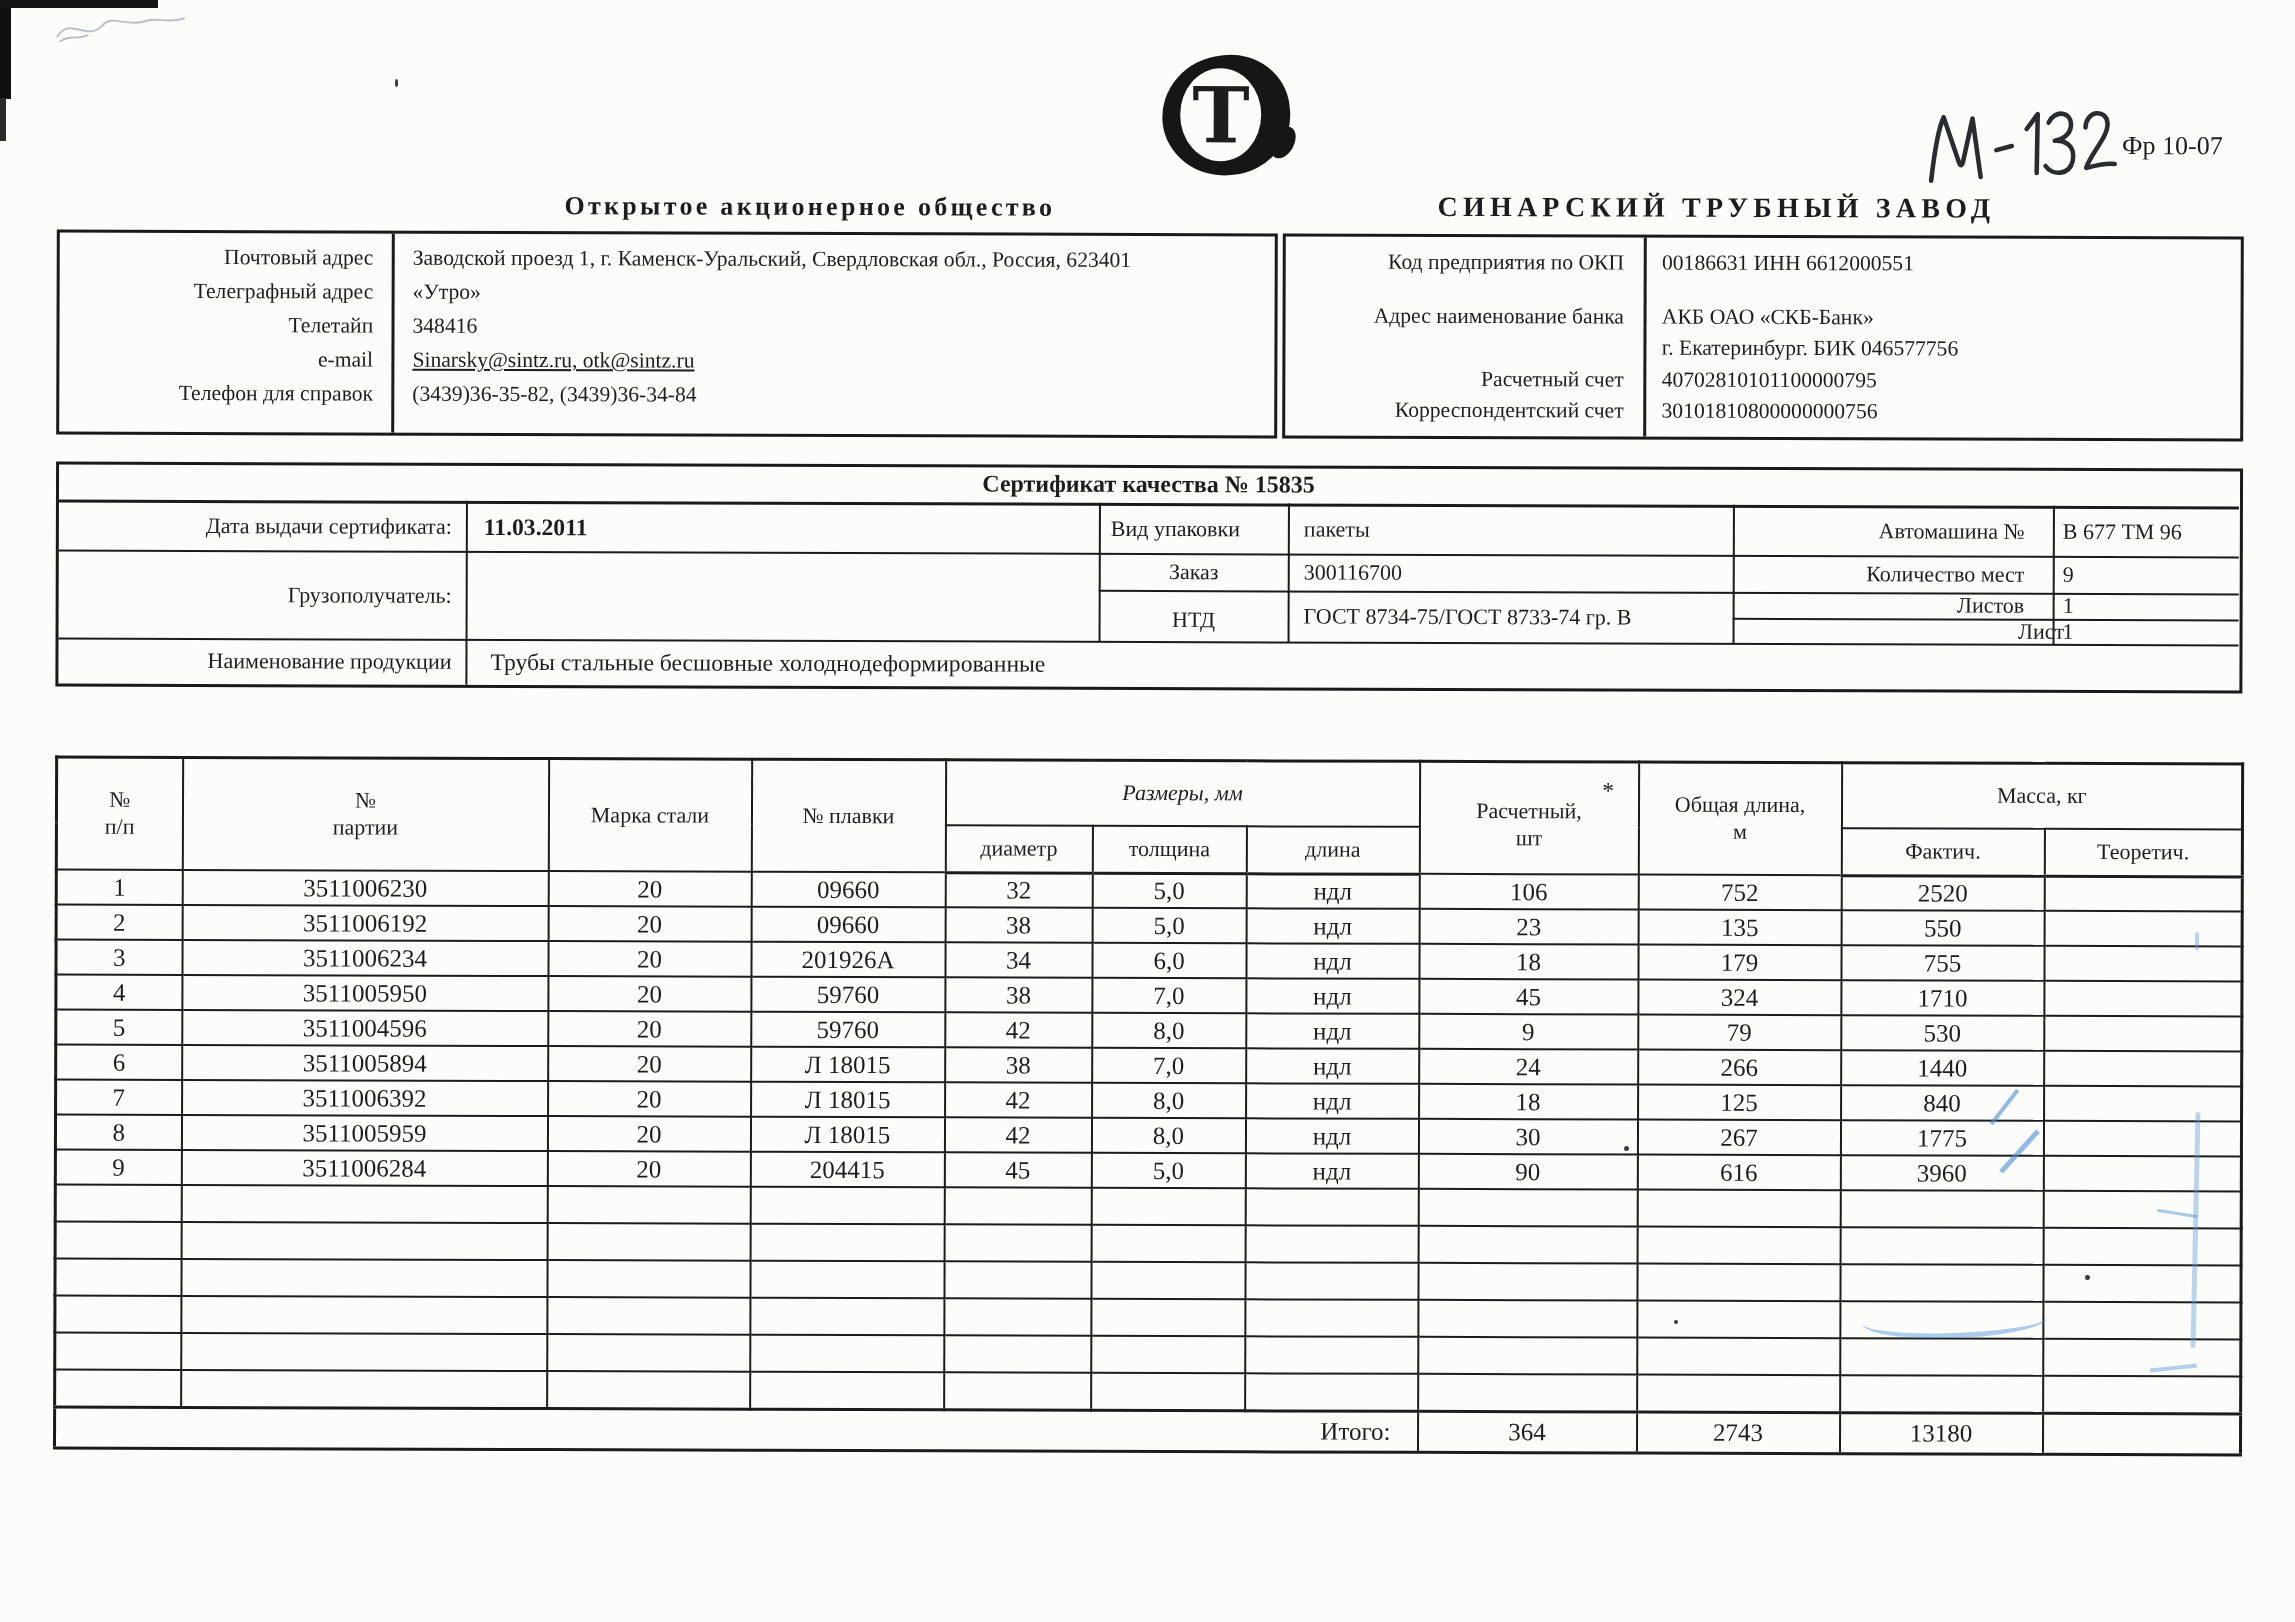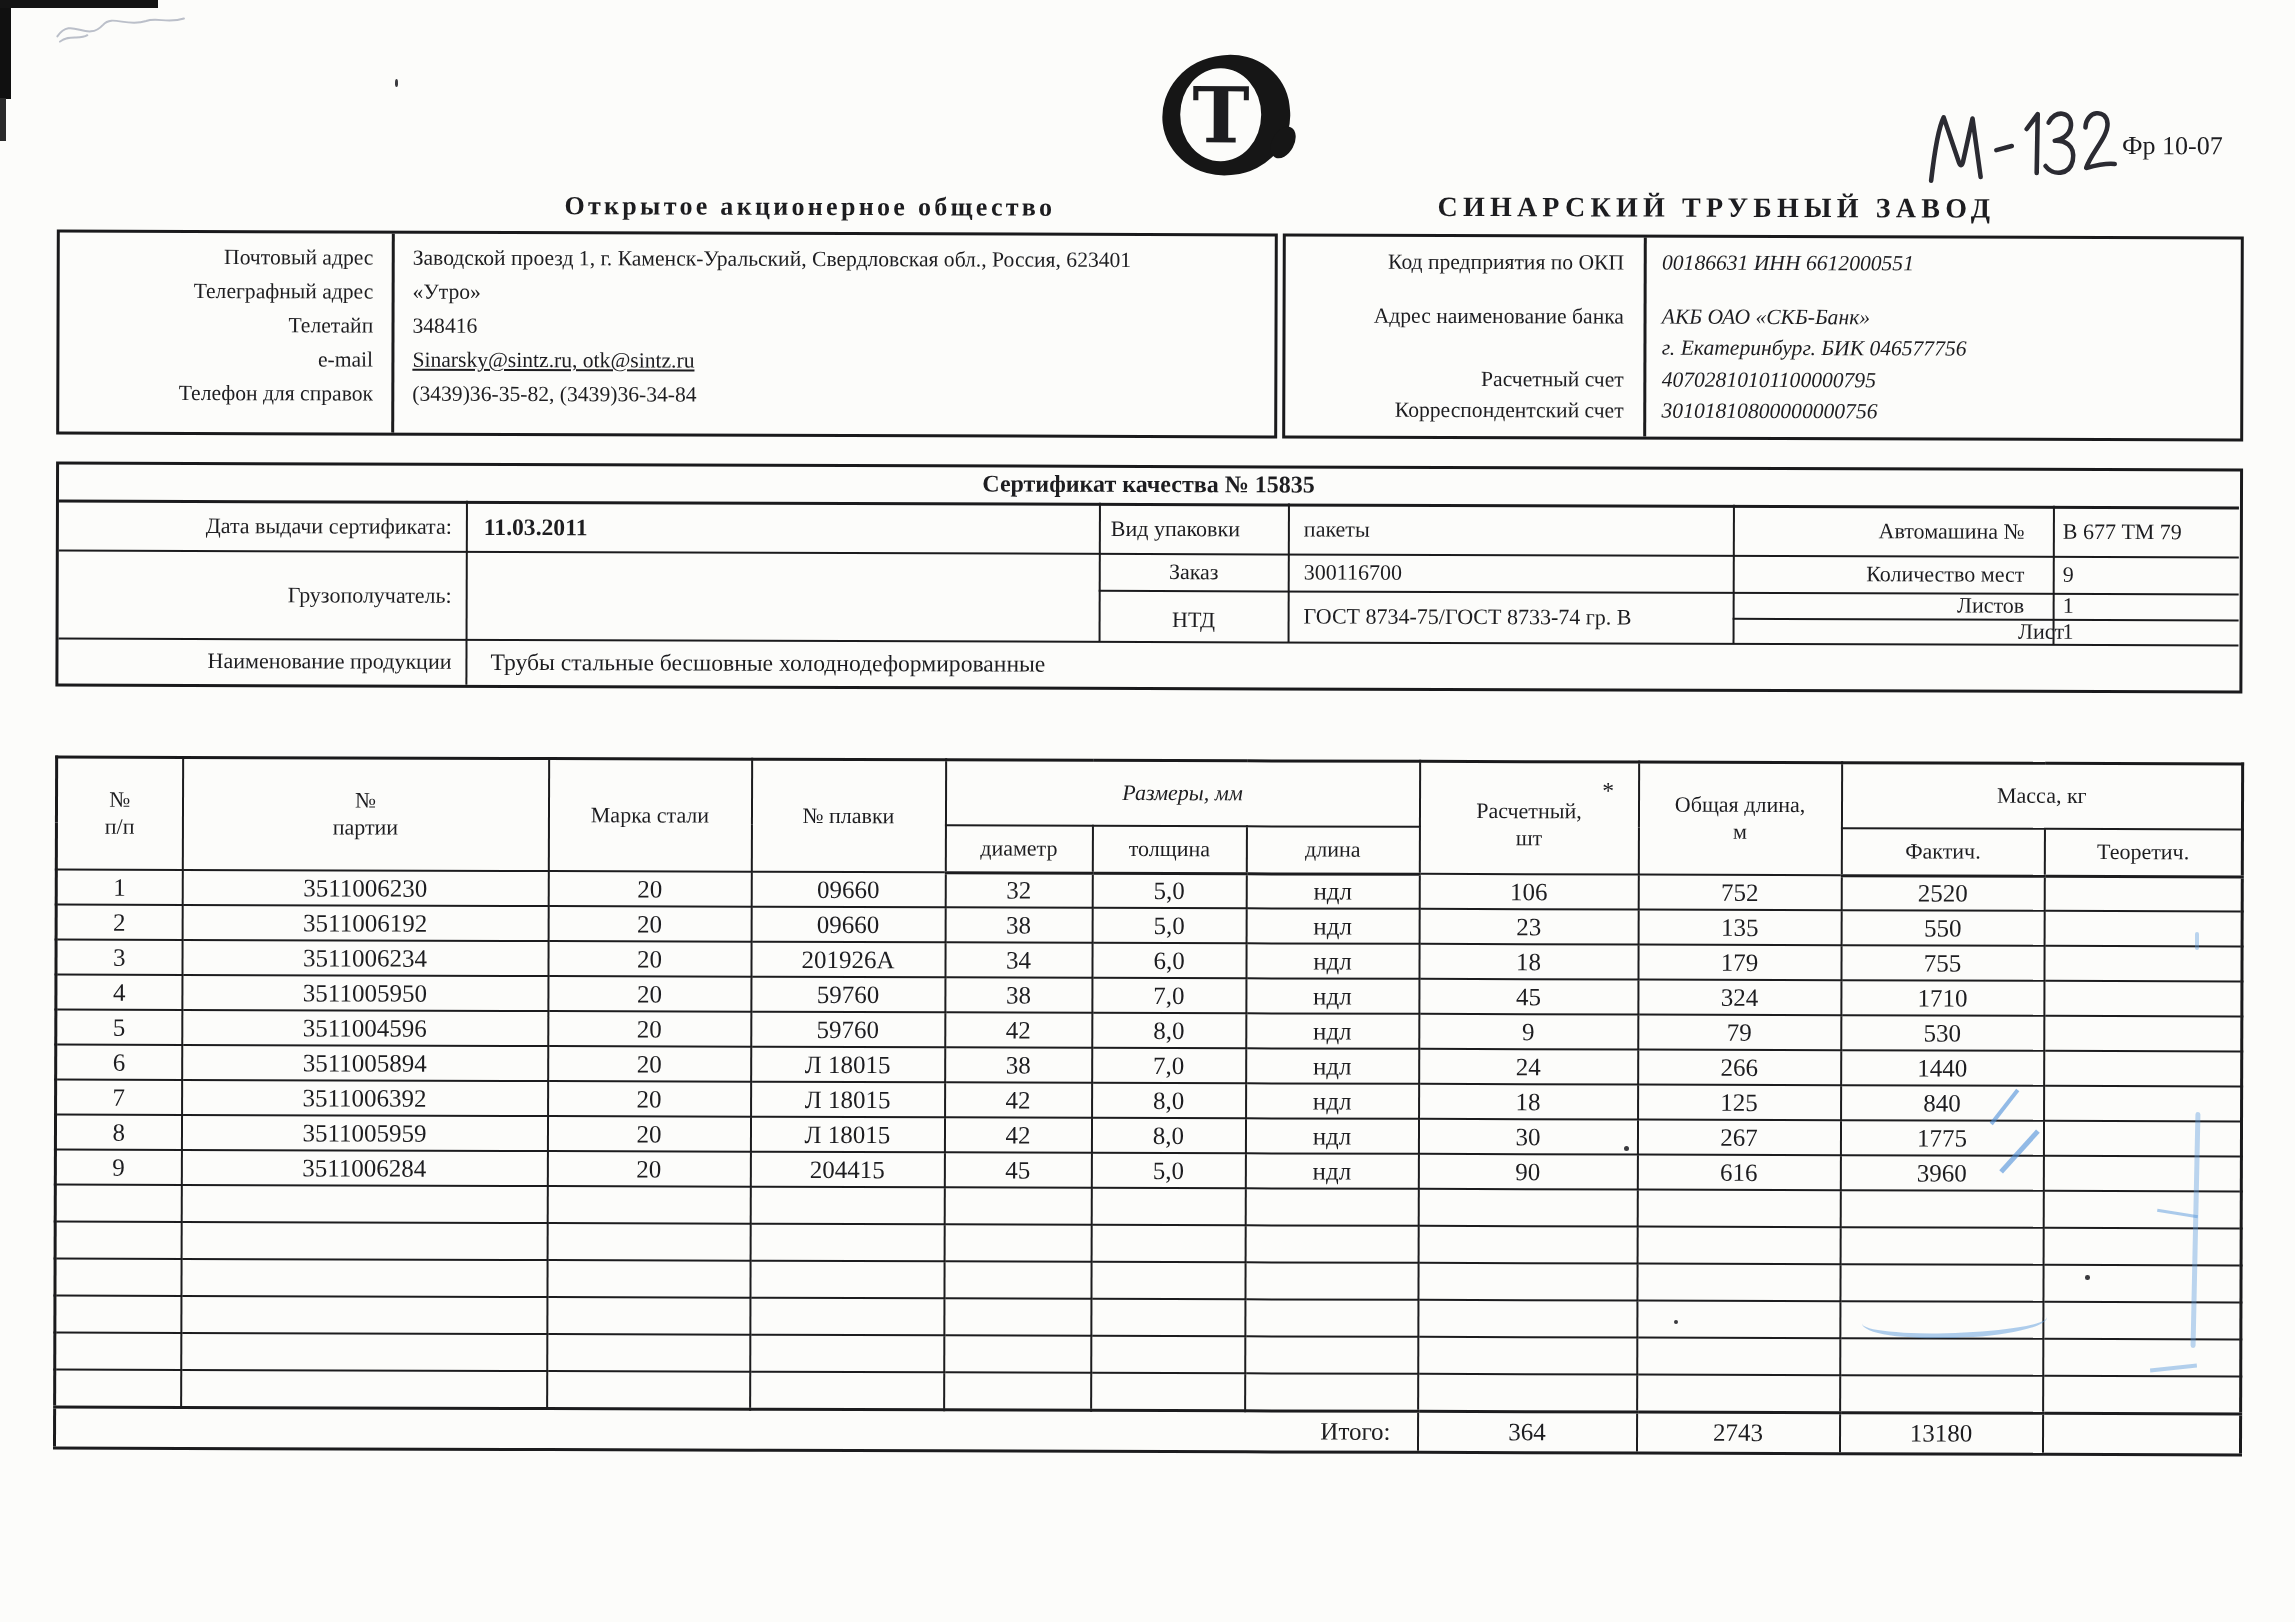--- a/index.html
+++ b/index.html
@@ -33,21 +33,21 @@
   .box{border:3.3px solid #1a1a1c;box-sizing:border-box;background:transparent;}
   .contacts-box{left:55px;top:233px;width:1221px;height:205px;padding-top:7.9px;}
   .bank-box{left:1281px;top:233px;width:961px;height:205px;}
   .vline,.hline{position:absolute;background:#1b1b1d;}
   .c-row{display:flex;height:34px;align-items:center;font-size:21.6px;}
   .c-label{width:332px;padding-right:18.3px;text-align:right;box-sizing:border-box;flex:none;}
   .c-value{padding-left:21px;}
   .u{text-decoration:underline;}
   .b-row{position:absolute;left:0;display:flex;width:100%;height:33px;align-items:center;font-size:21.6px;}
   .b-label{width:358px;padding-right:19.6px;text-align:right;box-sizing:border-box;flex:none;}
-  .b-value{padding-left:18.3px;font-style:italic;}
+  .b-value{padding-left:18.3px;}
 
   
   .cert-box{left:55px;top:465px;width:2187px;height:225px;}
   .cert-cell{position:absolute;display:flex;align-items:center;font-size:22px;box-sizing:border-box;}
   .cert-title{left:0;top:1.3px;width:2179px;height:31px;justify-content:center;font-weight:bold;font-size:24px;}
 
   
   .main-table{position:absolute;left:55px;top:759px;border-collapse:collapse;table-layout:fixed;width:2187px;
               font-size:25px;}
   .main-table td,.main-table th{border:2px solid #1c1c1e;text-align:center;vertical-align:middle;
@@ -167,21 +167,21 @@
       <div class="vline" style="left:1674px;top:35px;width:2px;height:139px;"></div>
       <div class="vline" style="left:1994px;top:35px;width:2px;height:139px;"></div>
 
       <div class="cert-cell cert-title">Сертификат качества № 15835</div>
 
       <div class="cert-cell rt" style="left:0;top:38px;width:393px;height:46px;">Дата выдачи сертификата:</div>
       <div class="cert-cell lt" style="left:425px;top:38px;width:589px;height:46px;font-weight:bold;font-size:23.6px;">11.03.2011</div>
       <div class="cert-cell lt" style="left:1052px;top:38px;width:175px;height:46px;">Вид упаковки</div>
       <div class="cert-cell lt" style="left:1245px;top:38px;width:419px;height:46px;">пакеты</div>
       <div class="cert-cell rt" style="left:1678px;top:38px;width:302px;height:46px;padding-right:14.4px;">Автомашина №</div>
-      <div class="cert-cell lt" style="left:2004px;top:38px;width:175px;height:46px;">В 677 ТМ 79</div>
+      <div class="cert-cell lt" style="left:2004px;top:38px;width:175px;height:46px;">В 677 ТМ 96</div>
 
       <div class="cert-cell rt" style="left:0;top:87px;width:393px;height:85px;">Грузополучатель:</div>
       <div class="cert-cell lt" style="left:425px;top:87px;width:589px;height:85px;"></div>
 
       <div class="cert-cell ct" style="left:1042px;top:87px;width:186px;height:34px;">Заказ</div>
       <div class="cert-cell lt" style="left:1245px;top:87px;width:419px;height:34px;">300116700</div>
       <div class="cert-cell rt" style="left:1678px;top:87px;width:302px;height:34px;padding-right:14.4px;">Количество мест</div>
       <div class="cert-cell lt" style="left:2004px;top:87px;width:175px;height:34px;">9</div>
 
       <div class="cert-cell ct" style="left:1042px;top:124px;width:186px;height:56px;">НТД</div>

